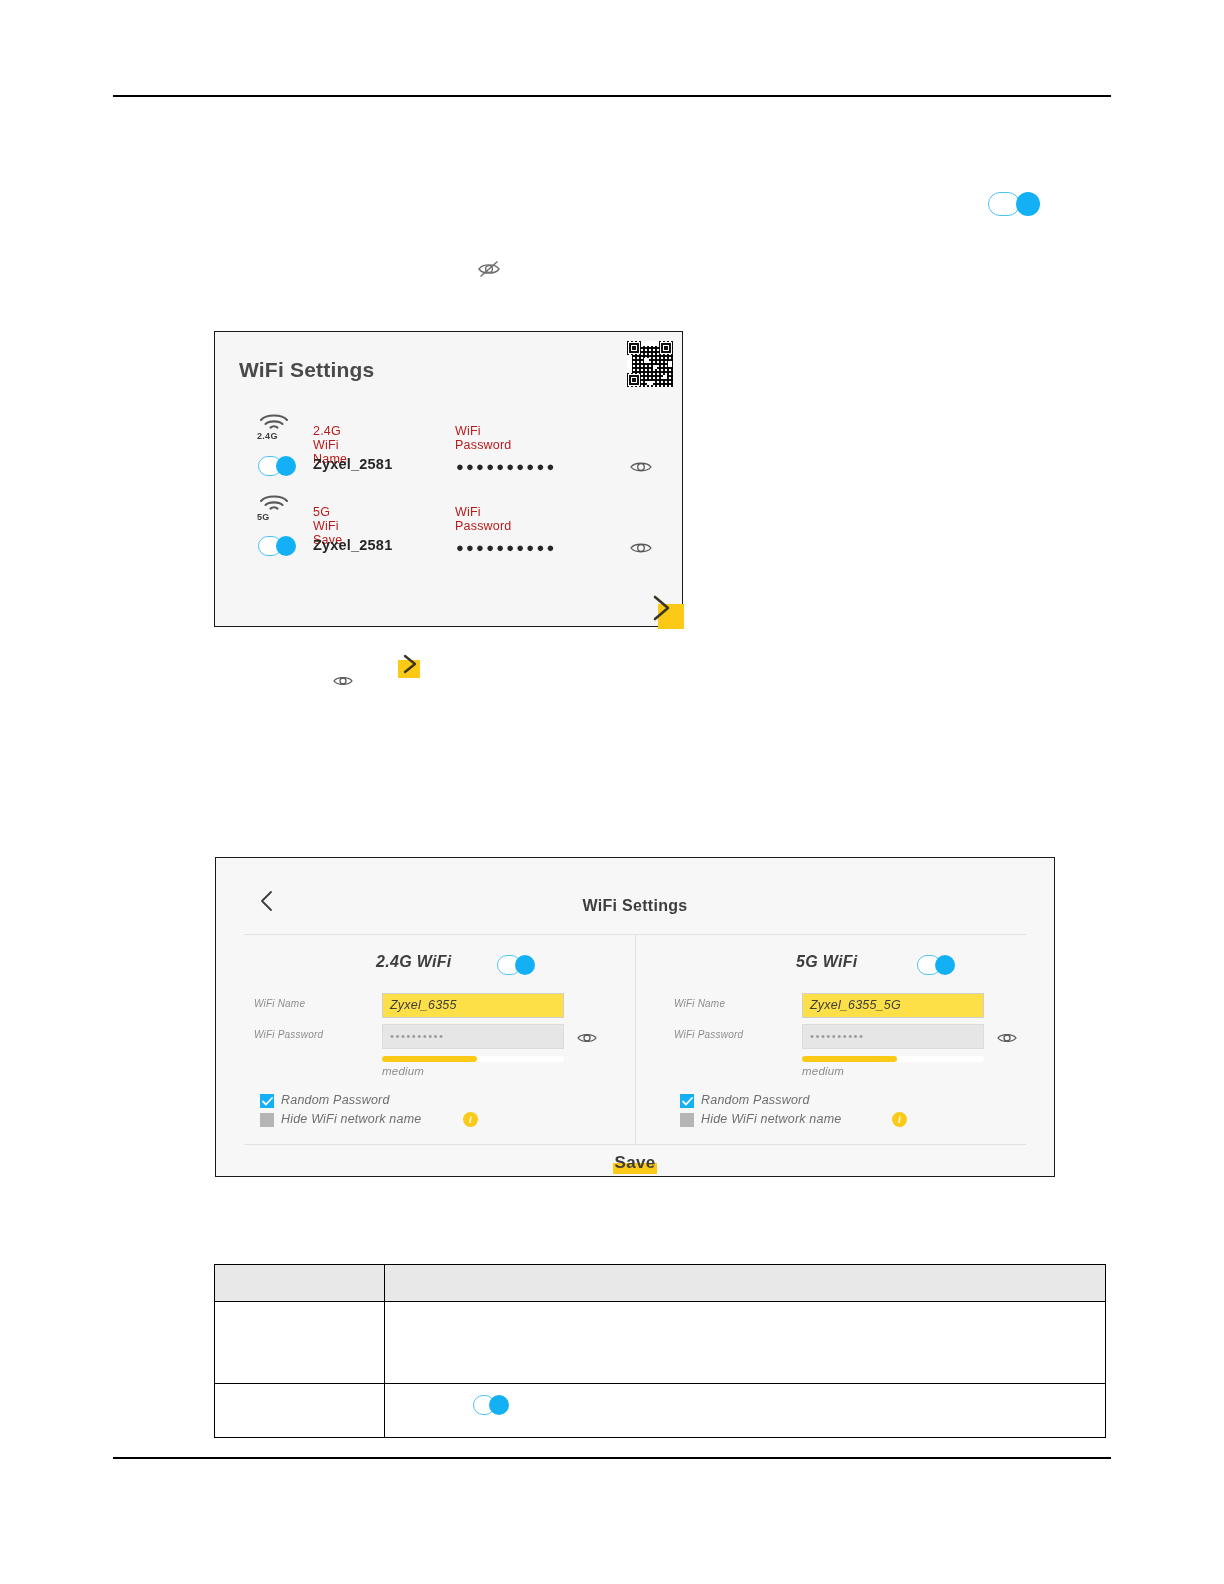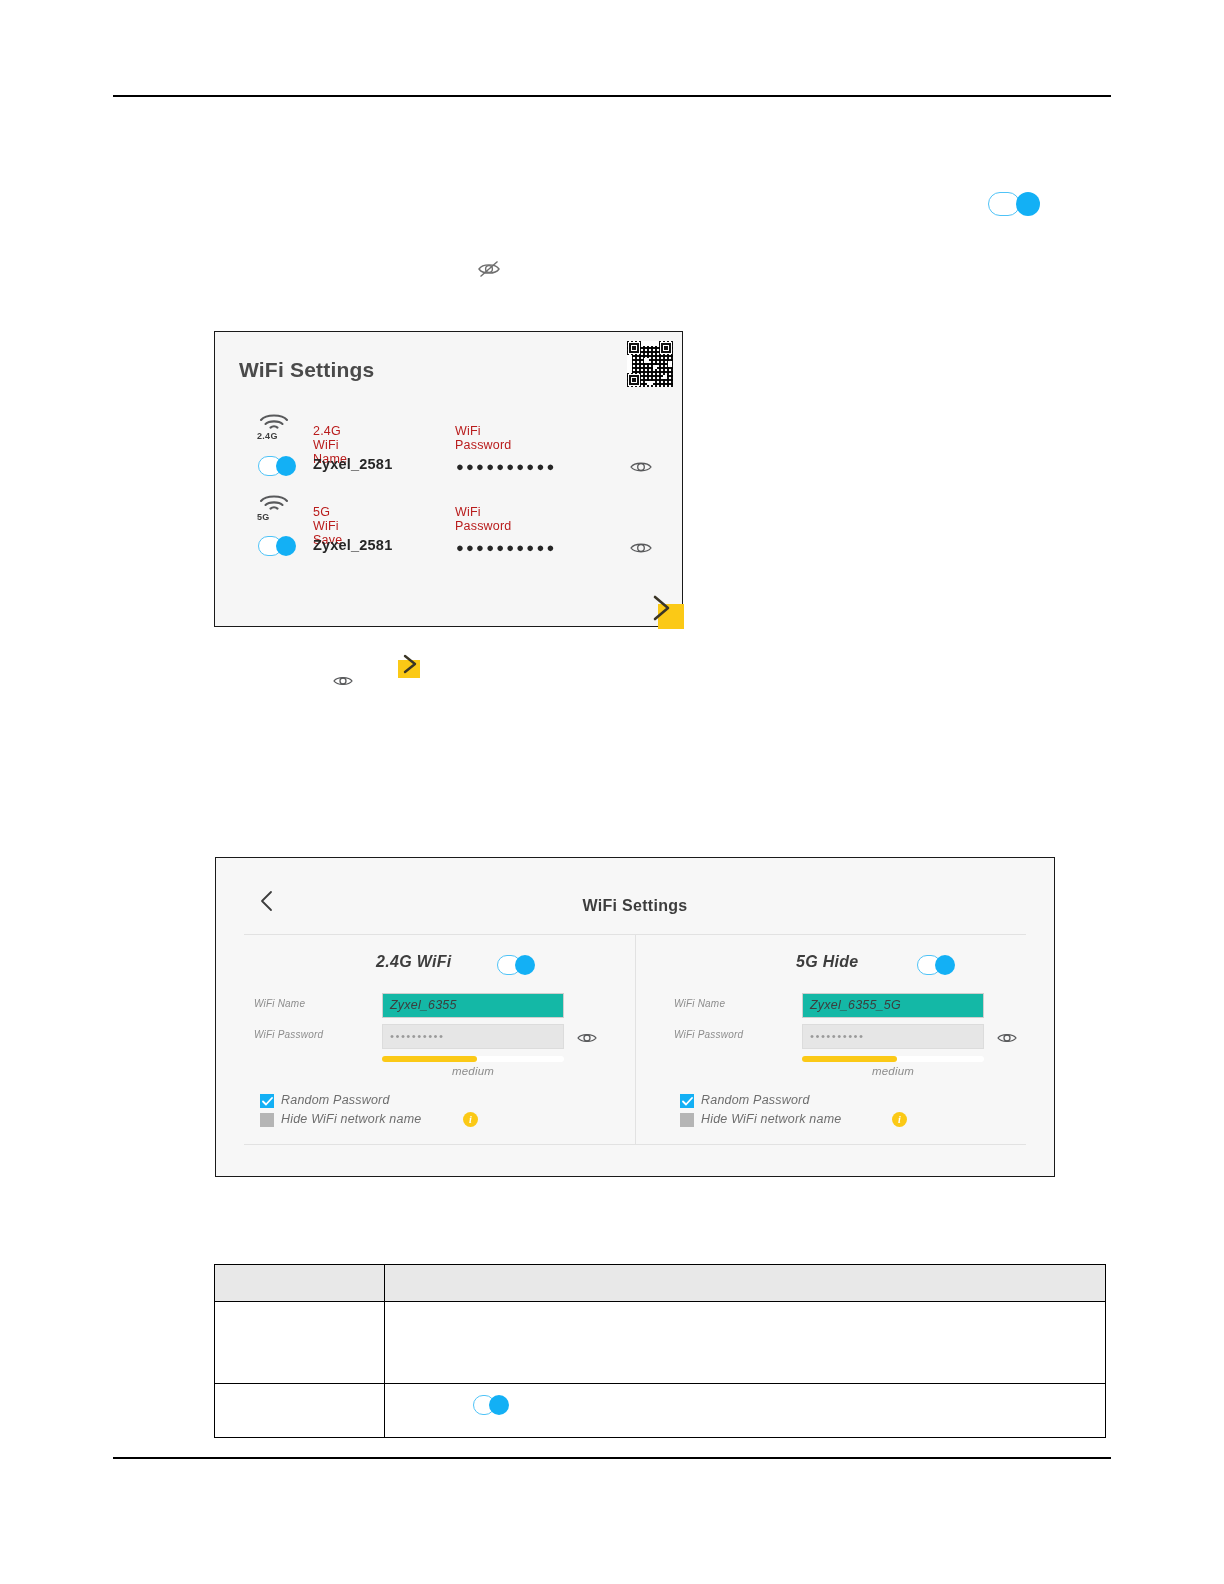--- a/index.html
+++ b/index.html
@@ -239,21 +239,21 @@
     letter-spacing: 0.2px;
   }
   .label-name { top: 63px; }
   .label-pass { top: 94px; }
 
   .input-box {
     position: absolute;
     left: 166px;
     width: 182px; height: 25px;
     border: 1px solid #cfcfcf;
-    background: #14b8a6;
+    background: #fde047;
     font-size: 12.5px;
     color: #3d3d3d;
     line-height: 23px;
     padding-left: 7px;
     letter-spacing: 0.2px;
   }
   .input-name { top: 58px; }
   .input-pass {
     top: 89px;
     background: #e6e6e6;
@@ -279,21 +279,20 @@
     position: absolute;
     left: 0; top: 0;
     height: 6px;
     background: #fbc916;
     border-radius: 3px;
   }
   .strength-text {
     position: absolute;
     left: 166px; top: 130px;
     width: 182px;
-    text-align: center;
     font-size: 11.5px;
     color: #8d8d8d;
     letter-spacing: 0.2px;
   }
 
   .chk-row { position: absolute; left: 44px; height: 16px; }
   .chk-row1 { top: 158px; }
   .chk-row2 { top: 177px; }
   .chk-box {
     position: absolute; left: 0; top: 1px;
@@ -561,21 +560,21 @@
     </div>
 
     <div class="chk-row chk-row2">
       <span class="chk-box off"></span>
       <span class="chk-label">Hide WiFi network name</span>
       <span class="info-icon info-left">i</span>
     </div>
   </div>
 
   <div class="col col-right">
-    <span class="band-title">5G Hide</span>
+    <span class="band-title">5G WiFi</span>
     <span class="toggle band-toggle">
       <span class="track"></span>
       <span class="knob"></span>
     </span>
 
     <span class="field-label label-name">WiFi Name</span>
     <div class="input-box input-name">Zyxel_6355_5G</div>
 
     <span class="field-label label-pass">WiFi Password</span>
     <div class="input-box input-pass">••••••••••</div>
@@ -601,20 +600,26 @@
       <span class="chk-label">Random Password</span>
     </div>
 
     <div class="chk-row chk-row2">
       <span class="chk-box off"></span>
       <span class="chk-label">Hide WiFi network name</span>
       <span class="info-icon info-right">i</span>
     </div>
   </div>
 
+  <div class="fig2-save">
+    <span class="save-wrap">
+      <span class="save-hl"></span>
+      <span class="save-txt">Save</span>
+    </span>
+  </div>
 </div>
 
 <table class="doc-table">
   <tbody>
       <tr class="hdr">
     <td class="c1">
           <span class="cell-text"></span>
         </td>
     <td class="c2">
           <span class="cell-text"></span>

